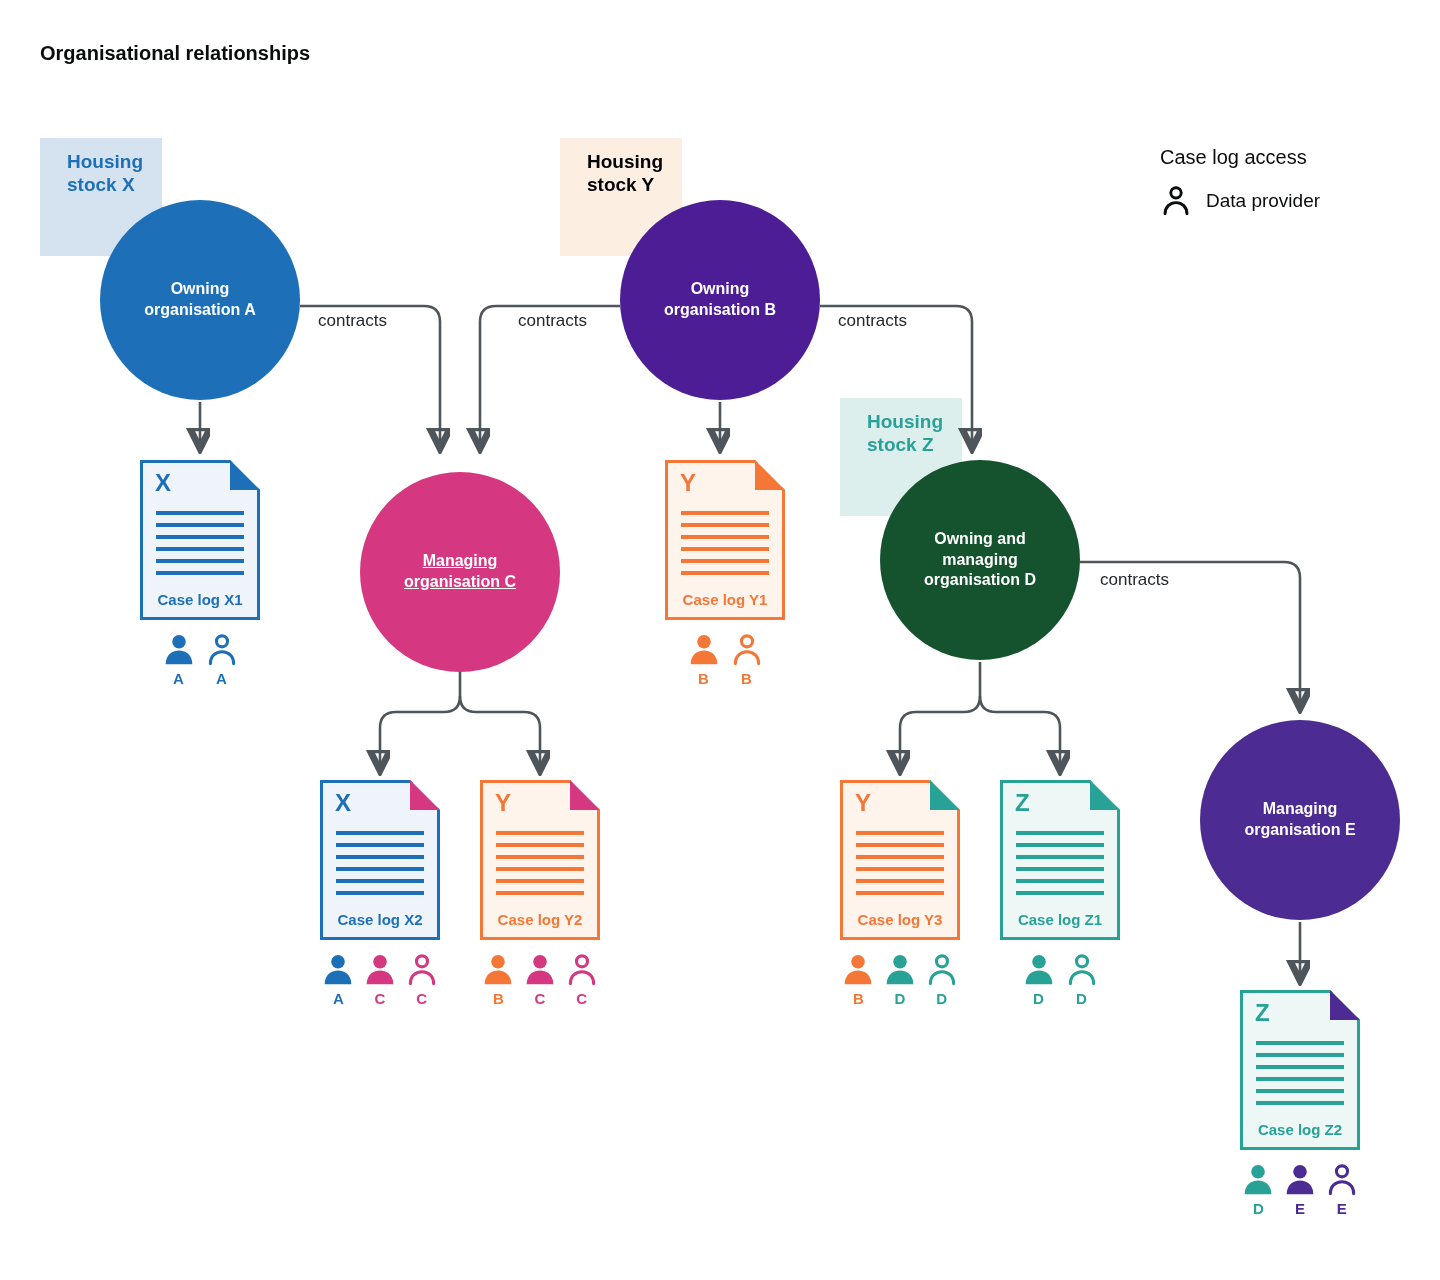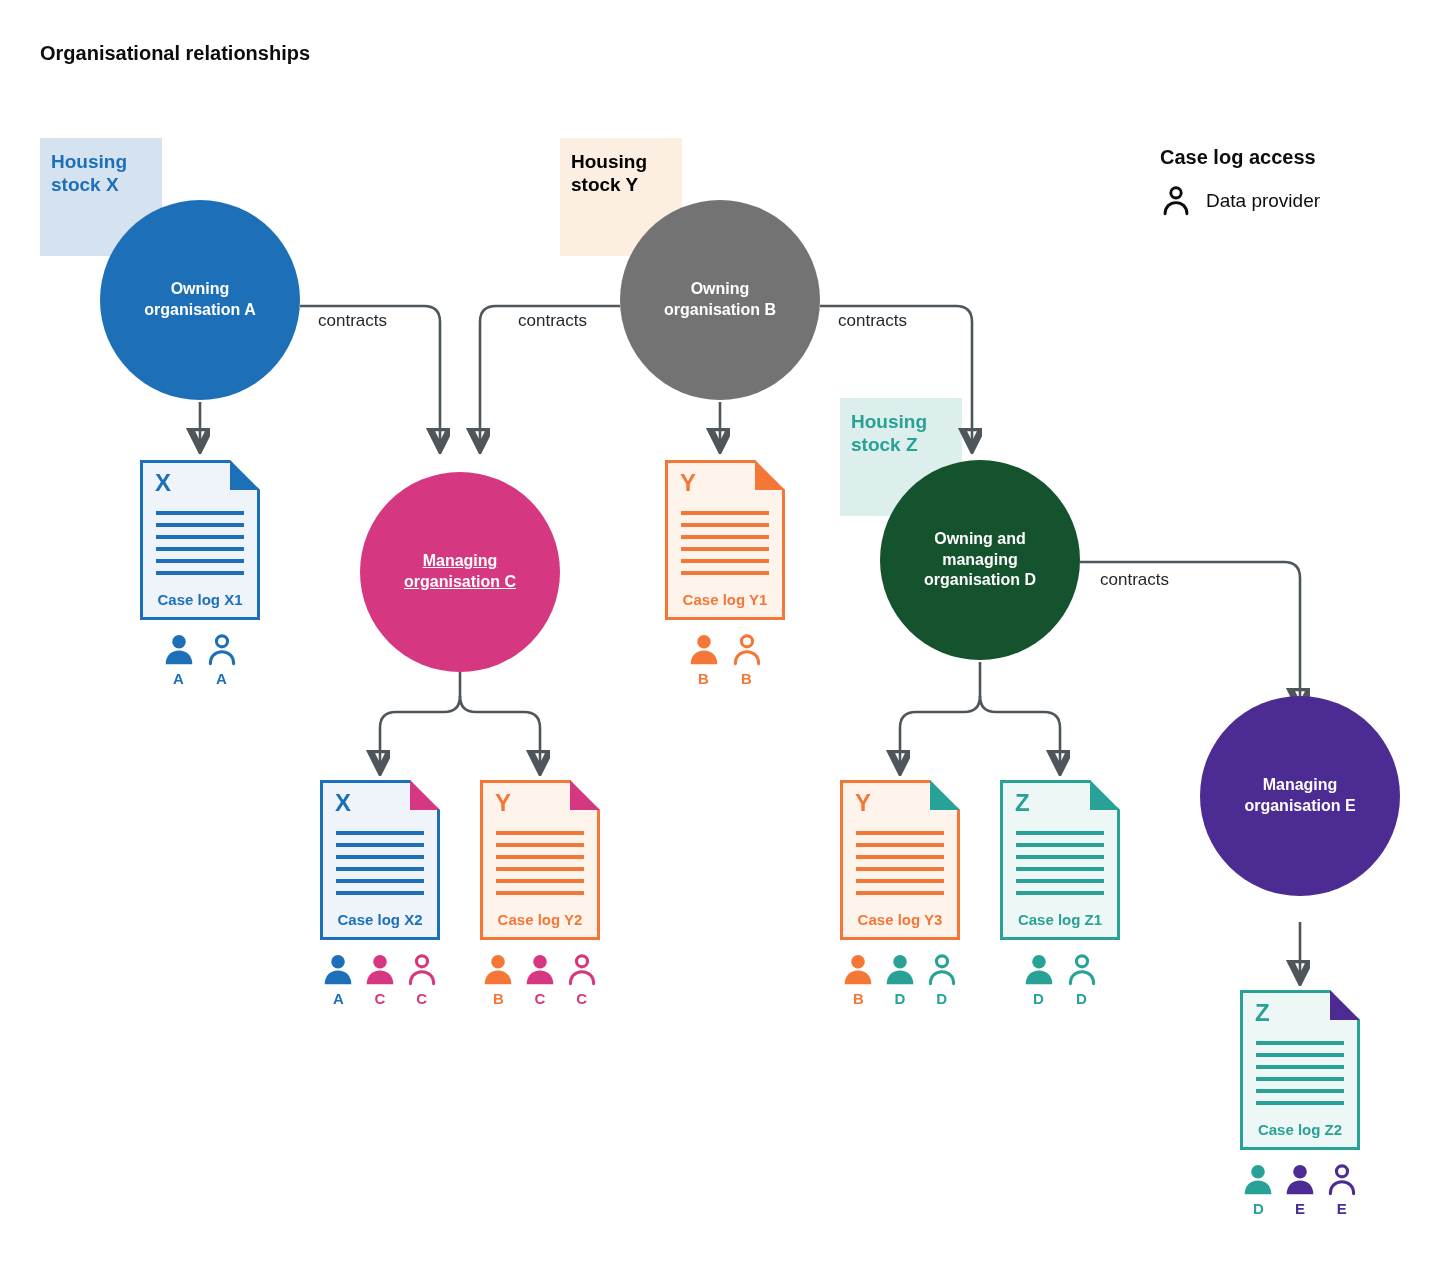--- a/index.html
+++ b/index.html
@@ -10,21 +10,21 @@
     font-family: "Liberation Sans", "DejaVu Sans", sans-serif;
     color: #0b0c0c;
   }
   .page-title {
     position: absolute; left: 40px; top: 42px;
     font-size: 20px; font-weight: bold; color: #0b0c0c;
   }
   
   .stock-box {
     position: absolute; width: 122px; height: 118px;
-    padding: 13px 11px; font-size: 19px; font-weight: bold; line-height: 1.2;
+    padding: 13px 27px; font-size: 19px; font-weight: bold; line-height: 1.2;
   }
   #stock-x { left: 40px;  top: 138px; }
   #stock-y { left: 560px; top: 138px; }
   #stock-z { left: 840px; top: 398px; }
   
   .connectors { position: absolute; left: 0; top: 0; pointer-events: none; }
   .connectors path { stroke: #4e565b; stroke-width: 2.6; fill: none; }
   .contracts-label {
     position: absolute; font-size: 17px; color: #25282b;
   }
@@ -36,21 +36,21 @@
   .org-circle {
     position: absolute; width: 200px; height: 200px; border-radius: 50%;
     display: flex; align-items: center; justify-content: center; text-align: center;
     color: #ffffff; font-weight: bold; font-size: 16px; line-height: 1.3;
     padding: 22px;
   }
   #circle-a { left: 100px;  top: 200px; }
   #circle-b { left: 620px;  top: 200px; }
   #circle-c { left: 360px;  top: 472px; text-decoration: underline; }
   #circle-d { left: 880px;  top: 460px; }
-  #circle-e { left: 1200px; top: 696px; }
+  #circle-e { left: 1200px; top: 720px; }
   
   .doc {
     position: absolute; width: 120px; height: 160px;
     border: 3px solid currentColor;
   }
   #doc-x1 { left: 140px;  top: 460px; }
   #doc-y1 { left: 665px;  top: 460px; }
   #doc-x2 { left: 320px;  top: 780px; }
   #doc-y2 { left: 480px;  top: 780px; }
   #doc-y3 { left: 840px;  top: 780px; }
@@ -75,21 +75,21 @@
   #row-y1 { left: 665px;  top: 633px; }
   #row-x2 { left: 320px;  top: 953px; }
   #row-y2 { left: 480px;  top: 953px; }
   #row-y3 { left: 840px;  top: 953px; }
   #row-z1 { left: 1000px; top: 953px; }
   #row-z2 { left: 1240px; top: 1163px; }
   .person { display: flex; flex-direction: column; align-items: center; width: 38px; }
   .p-letter { font-size: 15px; font-weight: bold; margin-top: 3px; }
   
   #legend { position: absolute; left: 1160px; top: 146px; width: 280px; color: #0b0c0c; }
-  .legend-title { font-size: 20px; font-weight: bold; margin-bottom: 16px; }
+  .legend-title { font-size: 20px; font-weight: normal; margin-bottom: 16px; }
   .legend-item { display: flex; align-items: center; gap: 14px; margin-bottom: 12px; font-size: 19px; }
 </style>
 </head>
 <body>
 
 <div class="canvas">
 
   <h1 class="page-title">Organisational relationships</h1>
 
   <div class="stock-box" id="stock-x" style="color: rgb(29, 112, 184); background: rgb(213, 227, 241);">Housing stock X</div>
@@ -116,21 +116,21 @@
     <path d="M1080,562 L1284,562 Q1300,562 1300,578 L1300,706" marker-end="url(#arr)"></path>
     <path d="M1300,922 L1300,978" marker-end="url(#arr)"></path>
   </svg>
 
   <span class="contracts-label" id="contracts-1">contracts</span>
   <span class="contracts-label" id="contracts-2">contracts</span>
   <span class="contracts-label" id="contracts-3">contracts</span>
   <span class="contracts-label" id="contracts-4">contracts</span>
 
   <div class="org-circle" id="circle-a" style="background: rgb(29, 112, 184);">Owning organisation A</div>
-  <div class="org-circle" id="circle-b" style="background: #737373;">Owning organisation B</div>
+  <div class="org-circle" id="circle-b" style="background: #4c1d95;">Owning organisation B</div>
   <div class="org-circle" id="circle-c" style="background: rgb(213, 56, 128);">Managing organisation C</div>
   <div class="org-circle" id="circle-d" style="background: #14532d;">Owning and managing organisation D</div>
   <div class="org-circle" id="circle-e" style="background: rgb(76, 44, 146);">Managing organisation E</div>
 
   <div class="doc" id="doc-x1" style="color: rgb(29, 112, 184); background: rgb(238, 244, 250);">
     <svg class="fold" width="30" height="30" viewBox="0 0 30 30">
       <polygon points="0,0 30,0 30,30" fill="#ffffff"></polygon>
       <polygon points="0,0 30,30 0,30" style="fill: rgb(29, 112, 184);"></polygon>
     </svg>
     <span class="doc-letter">X</span>

